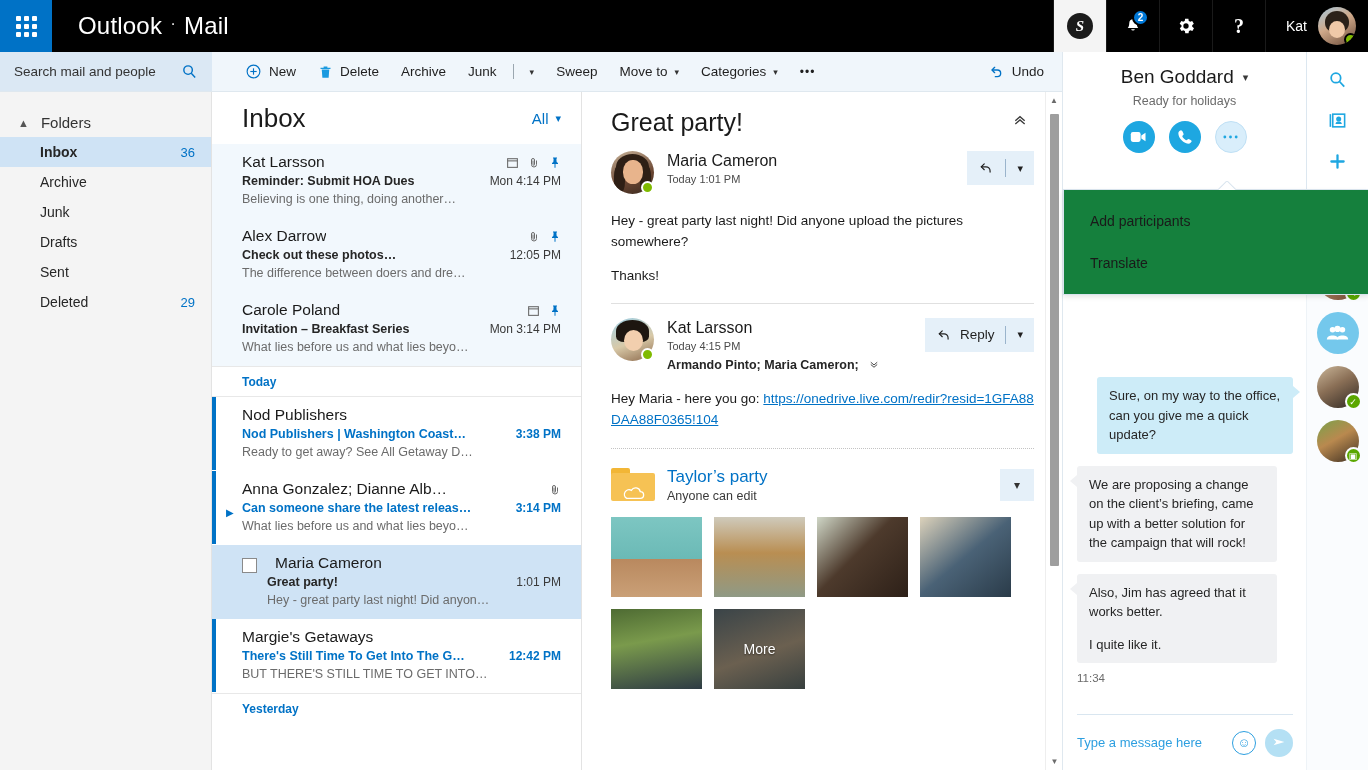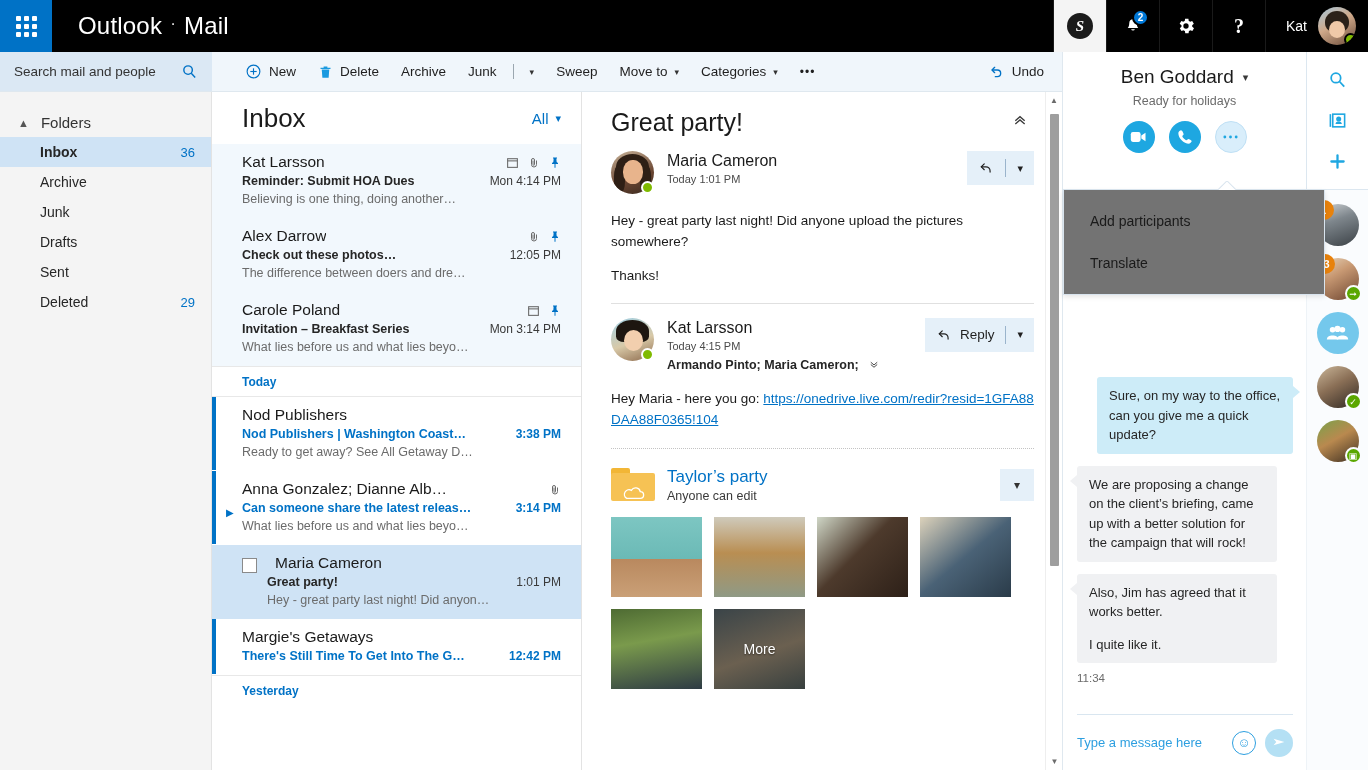--- a/index.html
+++ b/index.html
@@ -148,21 +148,21 @@
   .sp-name{ font-size:19px; color:#1a1a1a; display:inline-flex; align-items:center; gap:9px; cursor:pointer;}
   .sp-name .cv{ color:#3a3a3a; font-size:11px;}
   .sp-status{ font-size:12.5px; color:#6b6b6b; margin-top:6px;}
   .sp-actions{ display:flex; justify-content:center; gap:14px; margin-top:13px;}
   .circ{ width:32px;height:32px;border-radius:50%; background:#1ea7e1; display:flex; align-items:center; justify-content:center; cursor:pointer; color:#fff;}
   .circ.light{ background:#d9eefb; color:#1ea7e1; border:1px solid #bfe0f5;}
   .sp-rail{ width:62px; border-left:1px solid #dce7f0; display:flex; flex-direction:column; align-items:center; padding-top:14px; gap:15px;}
   .rail-ic{ color:#1ea7e1; cursor:pointer; display:flex; align-items:center; justify-content:center; height:26px;}
 
   
-  .dropdown{ position:absolute; left:0px; top:138px; width:262px; background:#737373; border:1px solid #d9e4ee; border-top:none; box-shadow:0 2px 5px rgba(0,0,0,.10); z-index:30;}
+  .dropdown{ position:absolute; left:0px; top:138px; width:306px; background:#15803d; border:1px solid #d9e4ee; border-top:none; box-shadow:0 2px 5px rgba(0,0,0,.10); z-index:30;}
   .dd-pointer{ position:absolute; left:154px; top:-9px; width:18px; height:9px; overflow:hidden;}
   .dd-pointer::after{ content:""; position:absolute; left:2px; top:2px; width:13px;height:13px; background:#fff; border-left:1px solid #d9e4ee; border-top:1px solid #d9e4ee; transform:rotate(45deg);}
   .dd-item{ padding:13px 0 13px 26px; font-size:14px; color:#1a1a1a; cursor:pointer;}
   .dd-pad{ height:10px;}
 
   
   .chat{ position:absolute; left:0; top:138px; width:244px; height:580px; padding:0 14px; overflow:hidden;}
   .contacts-rail{ position:absolute; right:0; top:138px; width:62px; height:580px; background:#fafcfe; border-left:1px solid #eef3f7; padding-top:14px; display:flex; flex-direction:column; align-items:center; gap:12px;}
   .cav{ width:42px;height:42px;border-radius:50%; position:relative; cursor:pointer;}
   .cav .badge-o{ position:absolute; left:-4px; top:-4px; min-width:21px; height:20px; border-radius:10px; background:#e8820c; color:#fff; font-size:11px; font-weight:bold; display:flex;align-items:center;justify-content:center; padding:0 5px; z-index:3;}
@@ -481,20 +481,21 @@
     </div>
 
     <div class="row unread">
       <div class="top">
         <div class="from">Margie's Getaways</div>
       </div>
       <div class="mid">
         <div class="subj">There's Still Time To Get Into The G…</div>
         <div class="time">12:42 PM</div>
       </div>
+      <div class="prev">BUT THERE'S STILL TIME TO GET INTO…</div>
     </div>
 
     <div class="daysep" style="border-bottom:none;">Yesterday</div>
   </div>
 
   <div class="read">
     <div class="read-inner">
       <div class="read-title">
         <h2>Great party!</h2>
         <span class="collapse-btn">

